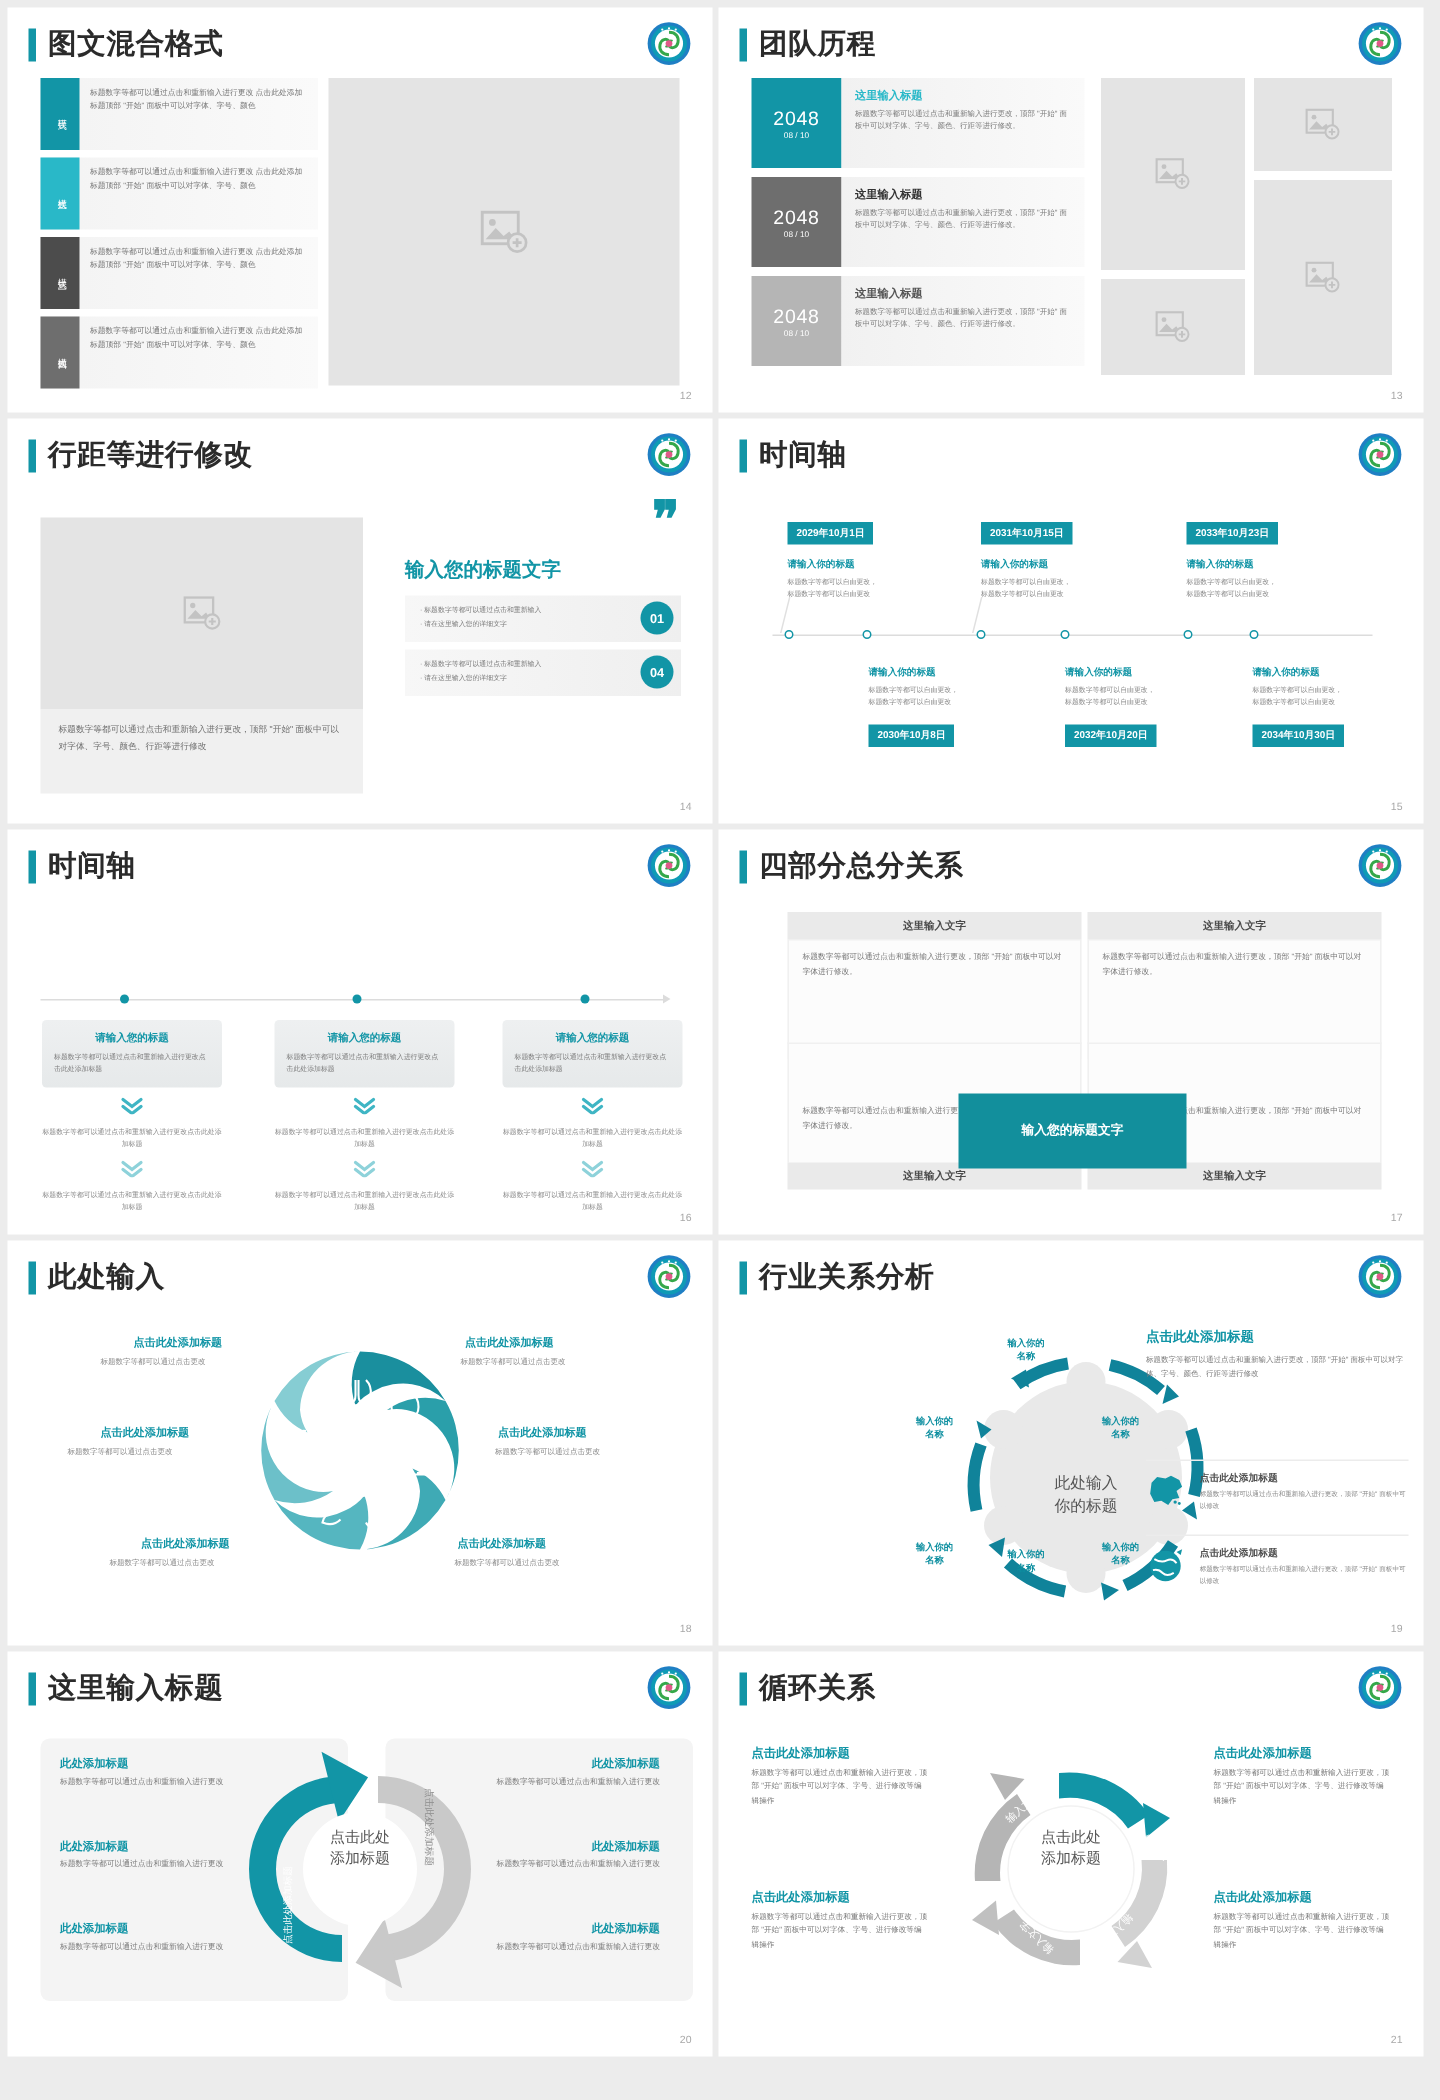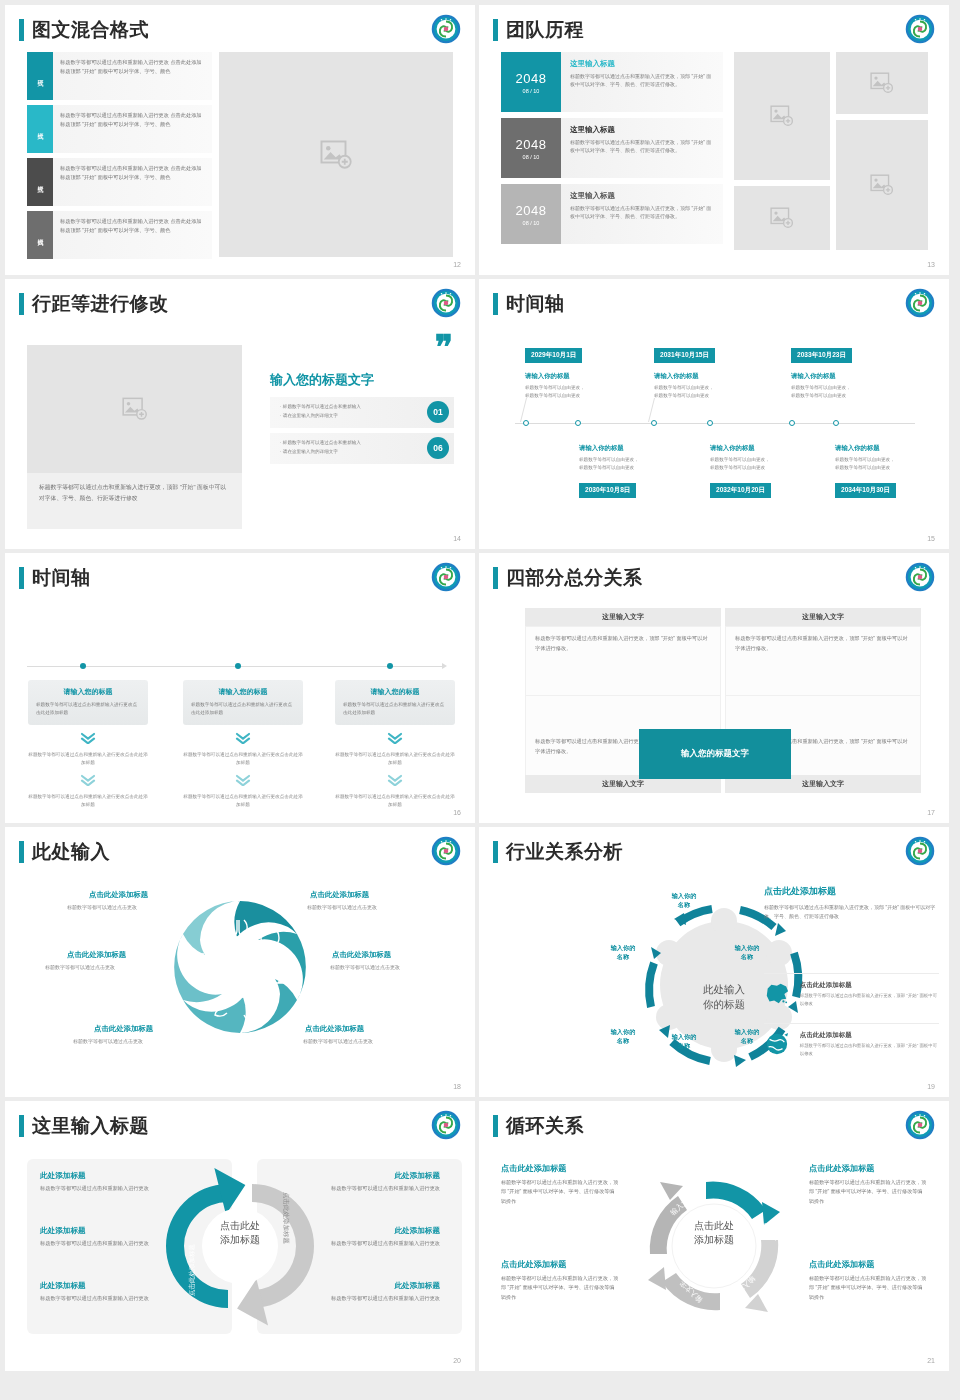--- a/index.html
+++ b/index.html
@@ -295,21 +295,21 @@
   <div class="s14-h">输入您的标题文字</div>
   <div class="s14-list">
     <div class="s14-item">
       <p>标题数字等都可以通过点击和重新输入</p>
       <p>请在这里输入您的详细文字</p>
       <div class="s14-num">01</div>
     </div>
     <div class="s14-item">
       <p>标题数字等都可以通过点击和重新输入</p>
       <p>请在这里输入您的详细文字</p>
-      <div class="s14-num">06</div>
+      <div class="s14-num">04</div>
     </div>
   </div>
   <div class="pgnum">14</div>
 </div>
 
 <div class="slide">
   <div class="s-head">
     <div class="accent-bar"></div>
     <div class="s-title">时间轴</div>
   </div>

